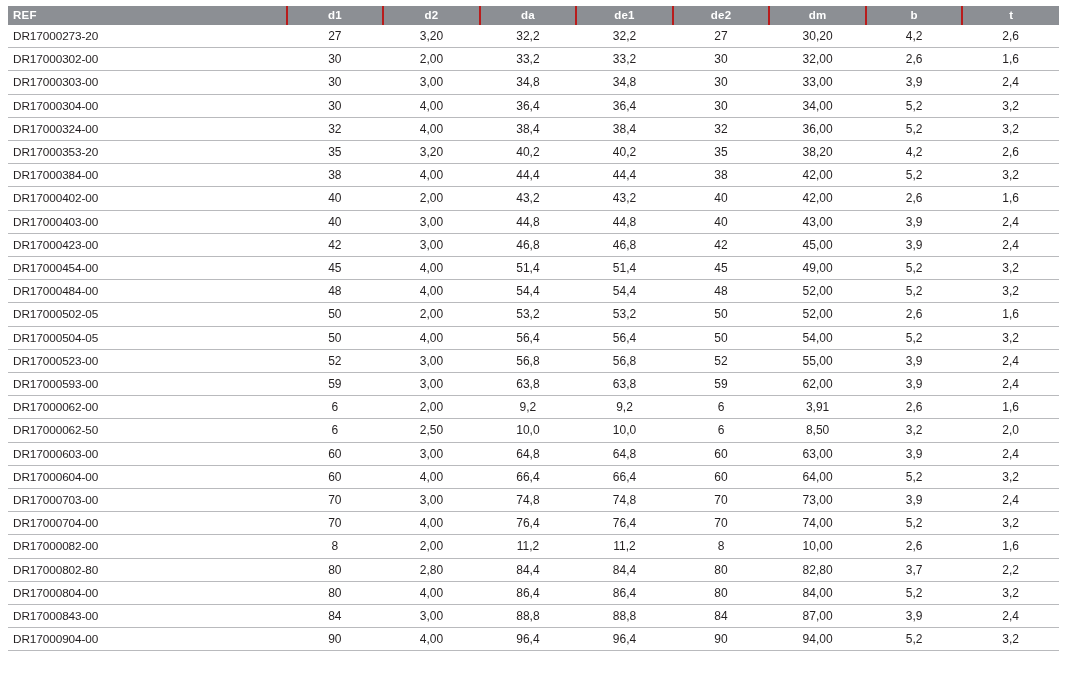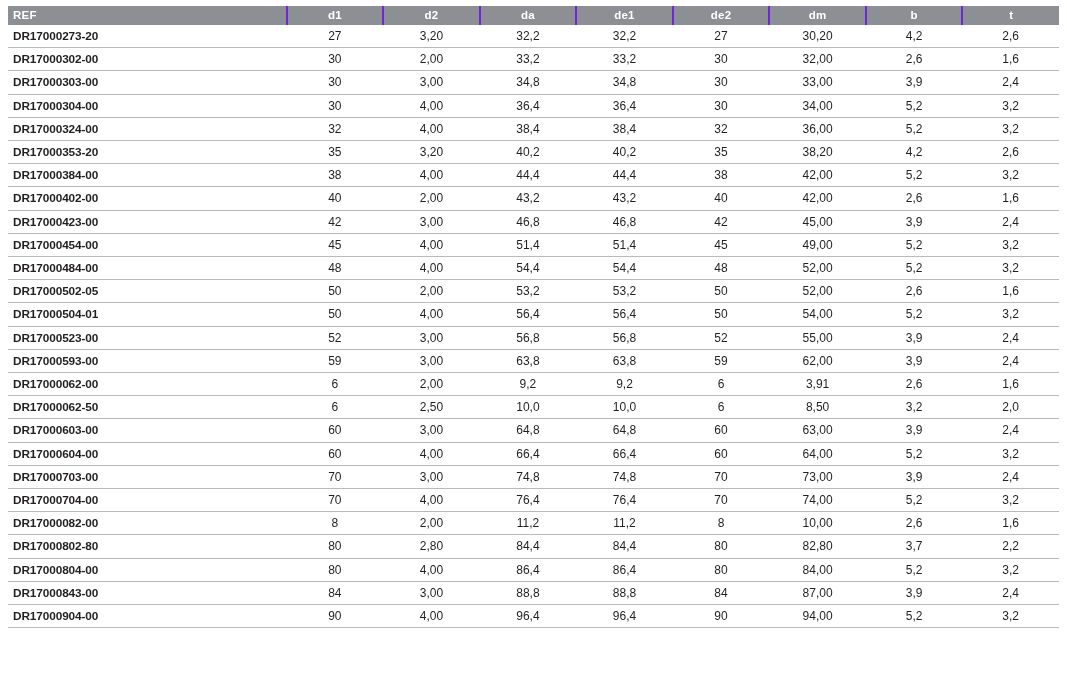--- a/index.html
+++ b/index.html
@@ -38,37 +38,37 @@
     line-height: 19px;
     padding: 0;
     border: none;
     letter-spacing: .2px;
   }
   thead th.ref-head {
     text-align: left;
     padding-left: 5px;
   }
   thead th.sep {
-    border-left: 2px solid #6d28d9;
+    border-left: 2px solid #b91c1c;
   }
   tbody td {
     height: 22.2px;
     line-height: 22.2px;
     padding: 0;
     text-align: center;
     border-bottom: 1px solid #b9babd;
     font-size: 12px;
     color: #231f20;
     white-space: nowrap;
     overflow: hidden;
   }
   tbody td.ref {
     text-align: left;
     padding-left: 5px;
-    font-weight: bold;
+    font-weight: normal;
     font-size: 11.8px;
     letter-spacing: -0.1px;
   }
   tbody tr:last-child td {
     border-bottom: 1px solid #b9babd;
   }
 </style>
 </head>
 <body>
 
@@ -181,20 +181,31 @@
           <td>40</td>
           <td>2,00</td>
           <td>43,2</td>
           <td>43,2</td>
           <td>40</td>
           <td>42,00</td>
           <td>2,6</td>
           <td>1,6</td>
         </tr>
         <tr>
+          <td class="ref">DR17000403-00</td>
+          <td>40</td>
+          <td>3,00</td>
+          <td>44,8</td>
+          <td>44,8</td>
+          <td>40</td>
+          <td>43,00</td>
+          <td>3,9</td>
+          <td>2,4</td>
+        </tr>
+        <tr>
           <td class="ref">DR17000423-00</td>
           <td>42</td>
           <td>3,00</td>
           <td>46,8</td>
           <td>46,8</td>
           <td>42</td>
           <td>45,00</td>
           <td>3,9</td>
           <td>2,4</td>
         </tr>
@@ -225,21 +236,21 @@
           <td>50</td>
           <td>2,00</td>
           <td>53,2</td>
           <td>53,2</td>
           <td>50</td>
           <td>52,00</td>
           <td>2,6</td>
           <td>1,6</td>
         </tr>
         <tr>
-          <td class="ref">DR17000504-01</td>
+          <td class="ref">DR17000504-05</td>
           <td>50</td>
           <td>4,00</td>
           <td>56,4</td>
           <td>56,4</td>
           <td>50</td>
           <td>54,00</td>
           <td>5,2</td>
           <td>3,2</td>
         </tr>
         <tr>

